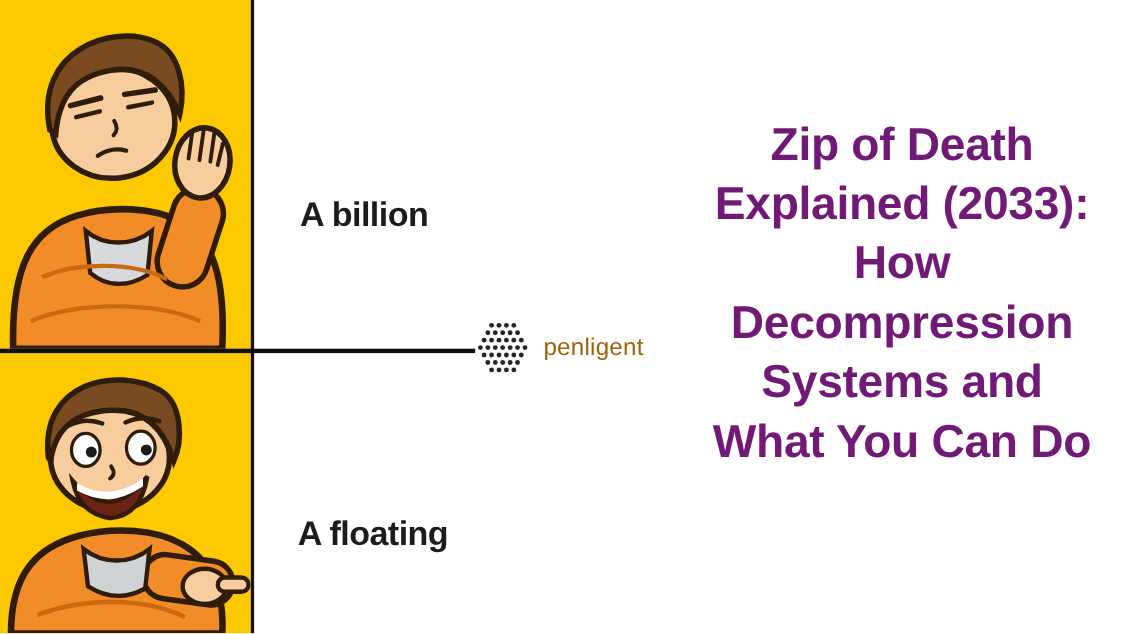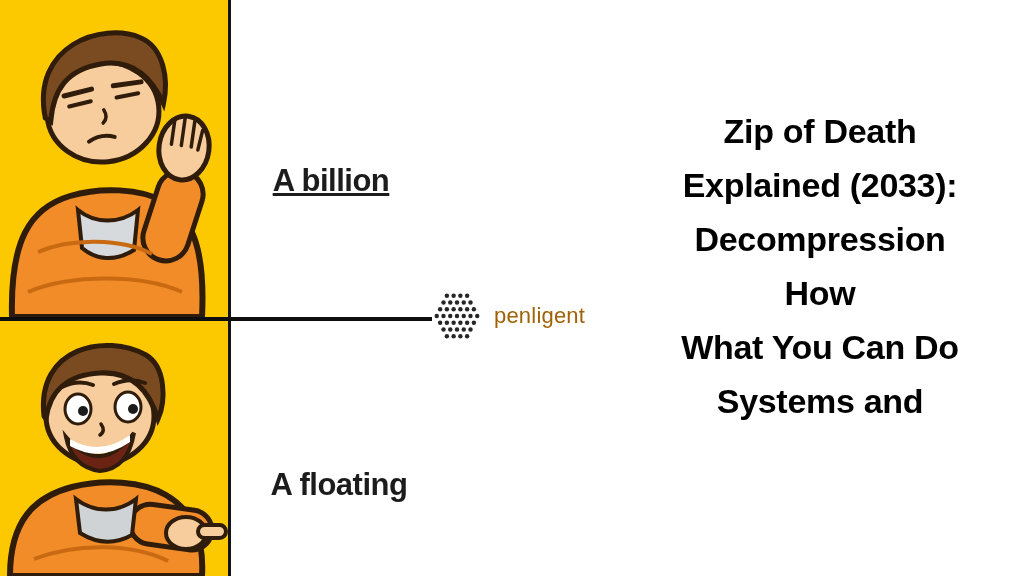--- a/index.html
+++ b/index.html
@@ -32,40 +32,40 @@
 
   
   .mid-col{position:absolute;left:231px;top:0;width:200px;height:576px;}
   .caption{
     position:absolute;left:0;width:200px;
     display:flex;flex-direction:column;align-items:center;justify-content:center;
     text-align:center;
     font-weight:bold;font-size:31px;line-height:47px;color:#1c1c1c;
     letter-spacing:-0.5px;
   }
-  .caption.top{top:2px;height:357px;text-decoration:underline;}
+  .caption.top{top:16px;height:357px;}
   .caption.bottom{top:321px;height:321px;padding-top:6px;box-sizing:border-box;padding-left:16px;}
 
   
   .logo{
     position:absolute;left:430px;top:288px;height:56px;
     display:flex;align-items:center;gap:10px;
   }
   .logo svg{display:block;}
   .logo-text{
     font-size:22px;color:#a16207;letter-spacing:0.2px;
   }
 
   
   .headline{
     position:absolute;left:632px;top:104px;width:376px;
     text-align:center;
   }
   .headline .line{
-    font-size:34px;line-height:54px;font-weight:bold;color:#000000;
+    font-size:42px;line-height:54px;font-weight:bold;color:#701a75;
     letter-spacing:-0.3px;
   }
 </style>
 </head>
 <body>
 
 <div class="canvas">
 
   <div class="left-col">
 
@@ -188,19 +188,19 @@
           <circle cx="31.5" cy="49" r="2.3"></circle>
           <circle cx="38.5" cy="49" r="2.3"></circle>
       </g>
     </svg>
     <span class="logo-text">penligent</span>
   </div>
 
   <div class="headline">
     <div class="line">Zip of Death</div>
     <div class="line">Explained (2033):</div>
+    <div class="line">How</div>
     <div class="line">Decompression</div>
-    <div class="line">How</div>
+    <div class="line">Systems and</div>
     <div class="line">What You Can Do</div>
-    <div class="line">Systems and</div>
   </div>
 
 </div>
 
 </body></html>

